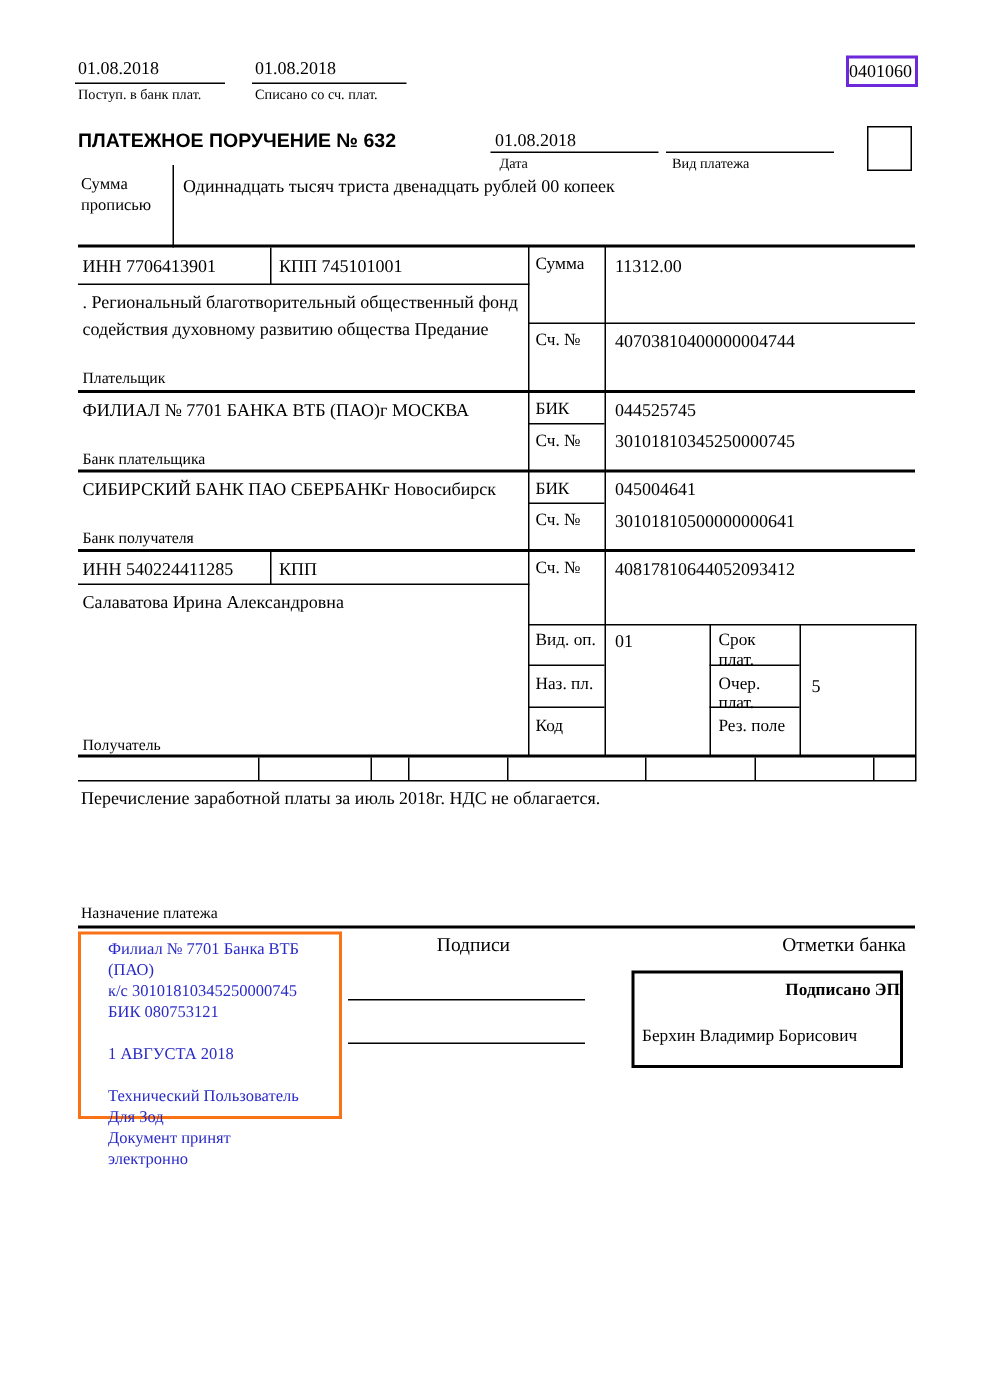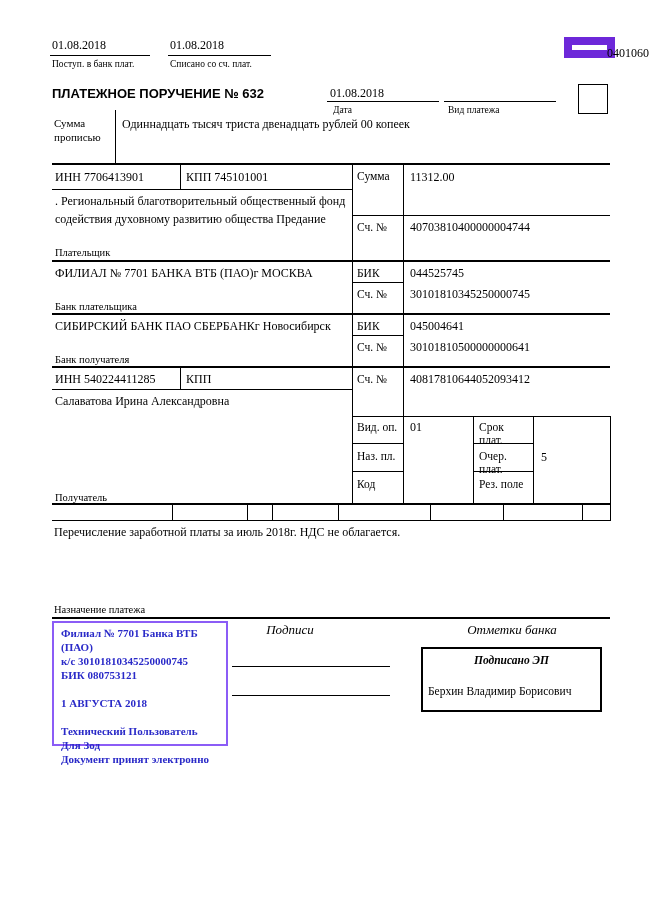--- a/index.html
+++ b/index.html
@@ -8,24 +8,24 @@
   .abs { position:absolute; }
   .hl  { position:absolute; background:#000; height:1px; }
   .hl2 { position:absolute; background:#000; height:2px; }
   .vl  { position:absolute; background:#000; width:1px; }
   .t12 { font-size:12px; line-height:14px; white-space:nowrap; }
   .t12w{ font-size:12px; line-height:18px; }
   .t11 { font-size:11.5px; line-height:13px; }
   .lbl9  { font-size:9.5px; line-height:11px; white-space:nowrap; }
   .lbl10 { font-size:10.5px; line-height:12px; white-space:nowrap; }
   .title { font-family:"Liberation Sans", sans-serif; font-weight:bold; font-size:13px; white-space:nowrap; }
-  .codebox { border:8px solid #6d28d9; font-size:12px;padding-left:35px; }
-  .bluebox { border:2px solid #8b5cf6; color:#2a2ac8; font-size:11px; line-height:14px; padding:3px 7px;font-weight:bold; }
+  .codebox { border:2px solid #6d28d9; font-size:12px; }
+  .bluebox { border:2px solid #f97316; color:#2a2ac8; font-size:11px; line-height:14px; padding:3px 18px; }
   .stampbox { border:2px solid #000; font-size:11.5px; line-height:14px; }
-  .ctr { text-align:center;font-style:italic; }
+  .ctr { text-align:right; }
   .b { font-weight:bold; }
   .i { font-style:italic; }
 </style>
 </head>
 <body>
 
 <div class="abs t12" style="left:52px;top:38px">01.08.2018</div>
 <div class="hl" style="left:50px;top:55px;width:100px"></div>
 <div class="abs lbl9" style="left:52px;top:59px">Поступ. в банк плат.</div>
 

